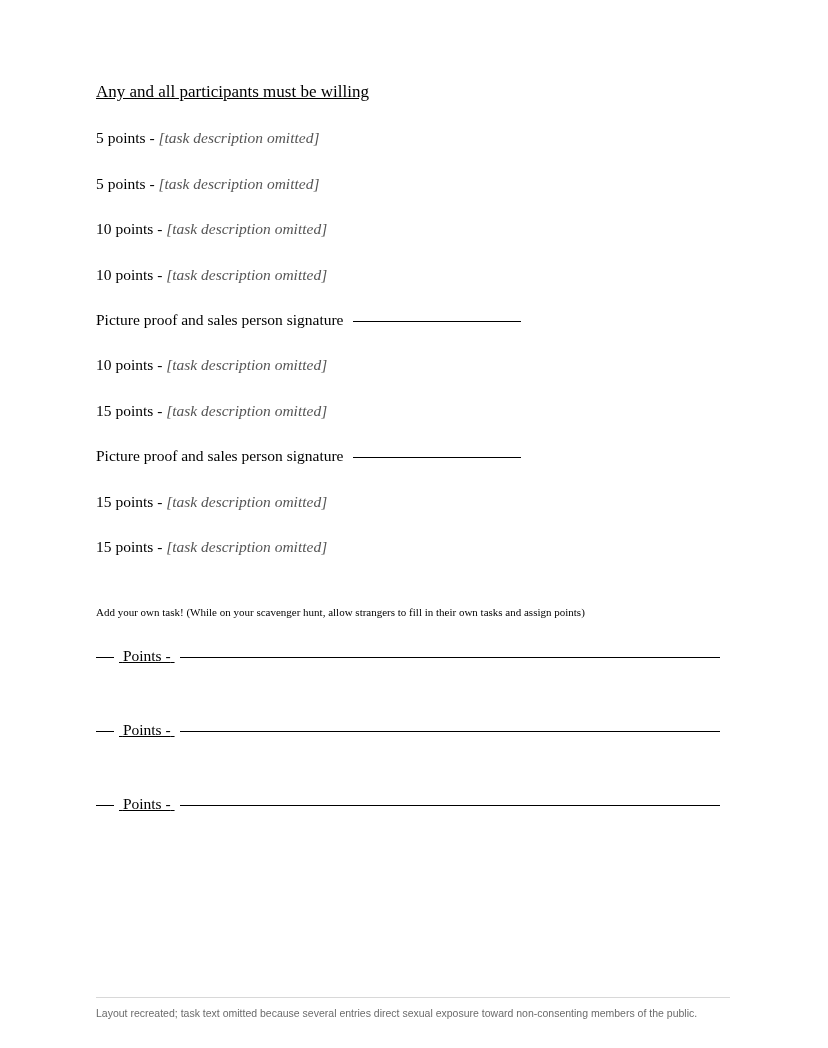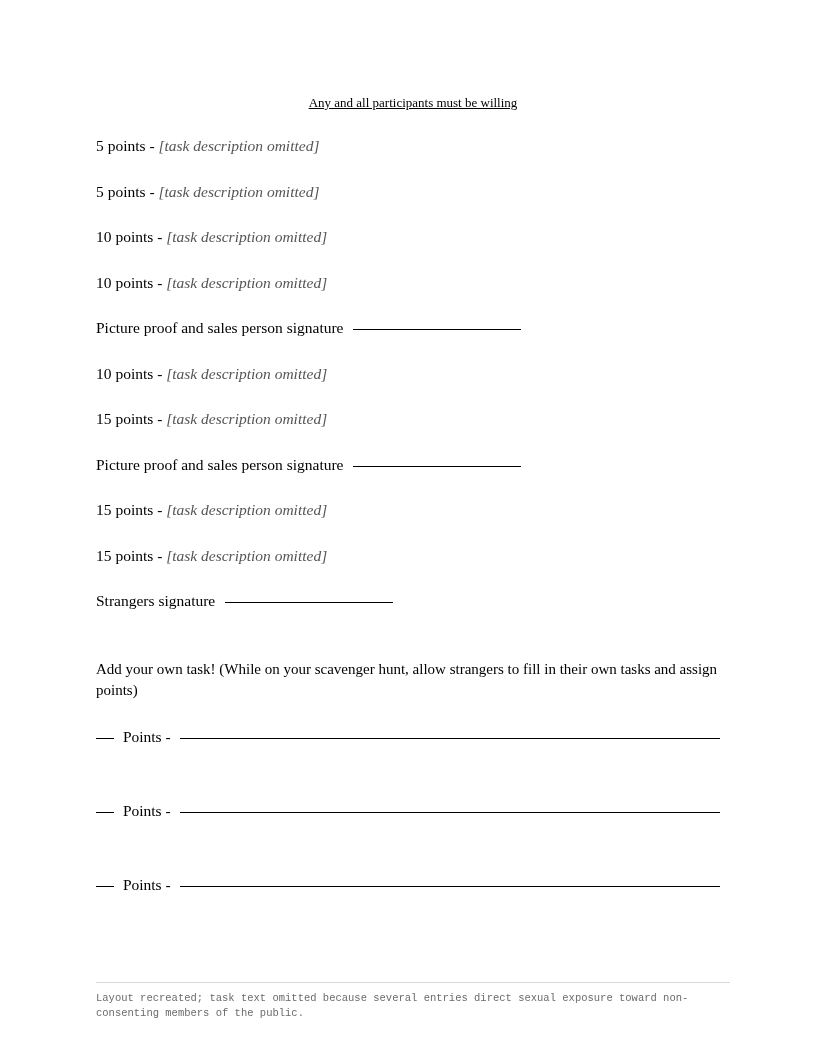--- a/index.html
+++ b/index.html
@@ -6,55 +6,55 @@
   body {
     width: 828px; height: 1048px;
     font-family: "Liberation Serif", "DejaVu Serif", serif;
     color: #000000;
     position: relative;
     overflow: hidden;
   }
   .page { position: absolute; left: 96px; top: 78px; width: 634px; }
 
   .hdr-line { font-size: 15.5px; font-weight: bold; line-height: 1.42; }
-  .hdr-sub  { font-size: 13px; text-decoration: underline; line-height: 1.42; margin-top: 16px; text-align: center; }
+  .hdr-sub  { font-size: 17px; text-decoration: underline; line-height: 1.42; margin-top: 2px; }
 
   .blank-inline {
     display: inline-block; width: 92px; border-bottom: 1px solid #000;
     vertical-align: 2px; margin: 0 3px;
   }
 
   .task { font-size: 15.5px; line-height: 1.45; margin-top: 20px; }
   .task .line { display: block; margin-top: 23px; }
   .sig-rule {
     display: inline-block; width: 168px; border-bottom: 1px solid #000;
     vertical-align: 3px; margin-left: 6px;
   }
 
   .placeholder {
     color: #555; font-style: italic;
   }
 
-  .addown { font-size: 15px; line-height: 1.45; margin-top: 46px; }
+  .addown { font-size: 11px; line-height: 1.45; margin-top: 46px; }
 
-  .ptrow { font-size: 15.5px; margin-top: 30px; white-space: nowrap; }
+  .ptrow { font-size: 15.5px; margin-top: 30px; white-space: nowrap; text-decoration: underline; }
   .ptrow .numblank {
     display: inline-block; width: 18px; border-bottom: 1px solid #000;
     vertical-align: 3px; margin-right: 5px;
   }
   .ptrow .longrule {
     display: inline-block; width: 540px; border-bottom: 1px solid #000;
     vertical-align: 3px; margin-left: 5px;
   }
   .ptrow.first { margin-top: 26px; }
   .ptrow.gap { margin-top: 56px; }
 
   .notice {
     position: absolute; left: 96px; bottom: 26px; width: 634px;
-    font-family: Liberation Mono, monospace;
+    font-family: Liberation Sans, sans-serif;
     font-size: 10.5px; color: #6b6b6b; line-height: 1.5;
     border-top: 1px solid #d8d8d8; padding-top: 8px;
   }
 </style>
 </head>
 <body>
 
 <div class="page">
 
 
@@ -117,24 +117,20 @@
         <span>15 points -</span>
         <span class="placeholder">[task description omitted]</span>
       </span>
     </div>
 
     <div class="task">
       <span class="line">
         <span>15 points -</span>
         <span class="placeholder">[task description omitted]</span>
       </span>
-      <span class="line">
-        <span>Strangers signature</span>
-        <span class="sig-rule"></span>
-      </span>
     </div>
 
   </div>
 
   <div class="addown">Add your own task! (While on your scavenger hunt, allow strangers to fill in their own tasks and assign points)</div>
 
   <div class="ptrow first">
     <span class="numblank"></span>
     <span>Points -</span>
     <span class="longrule"></span>

